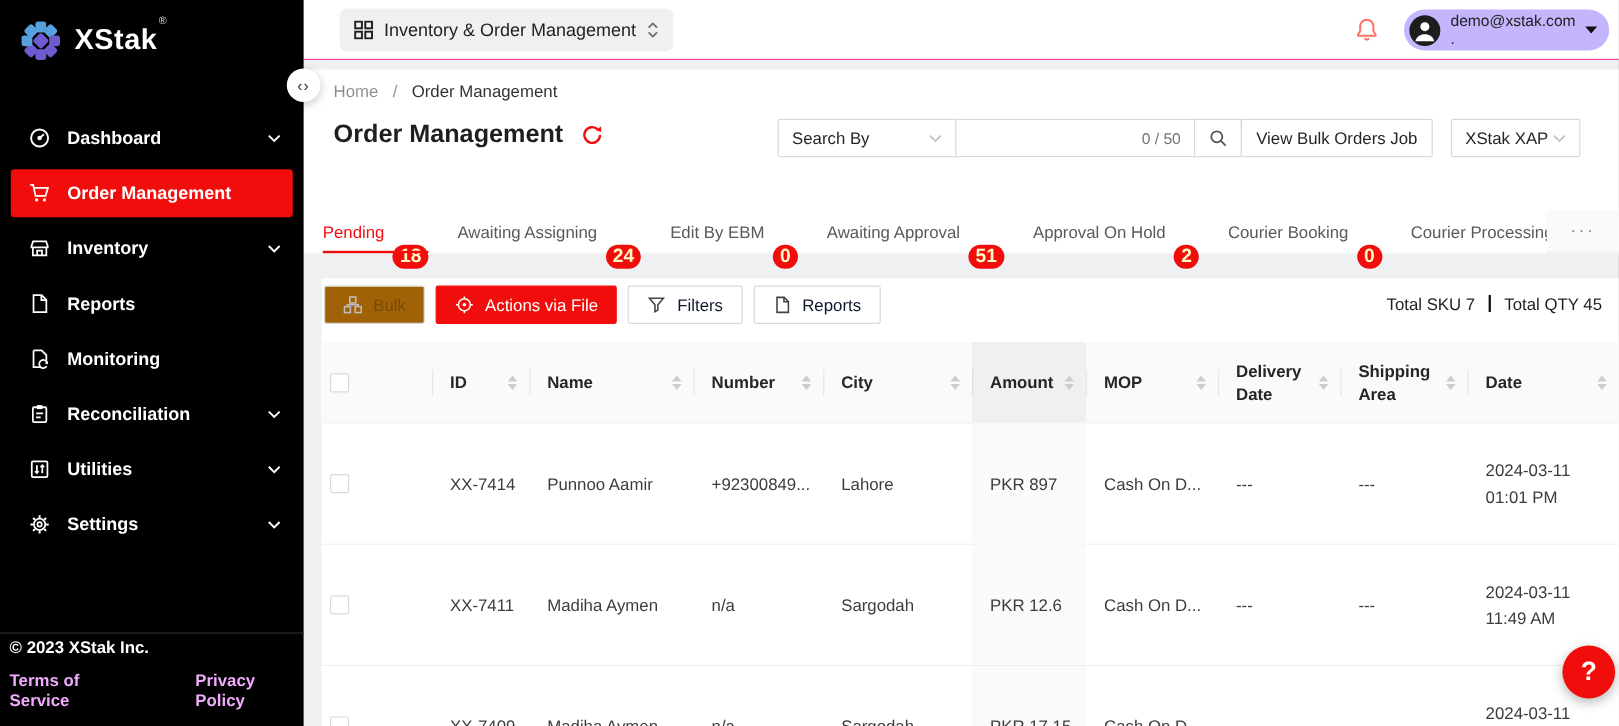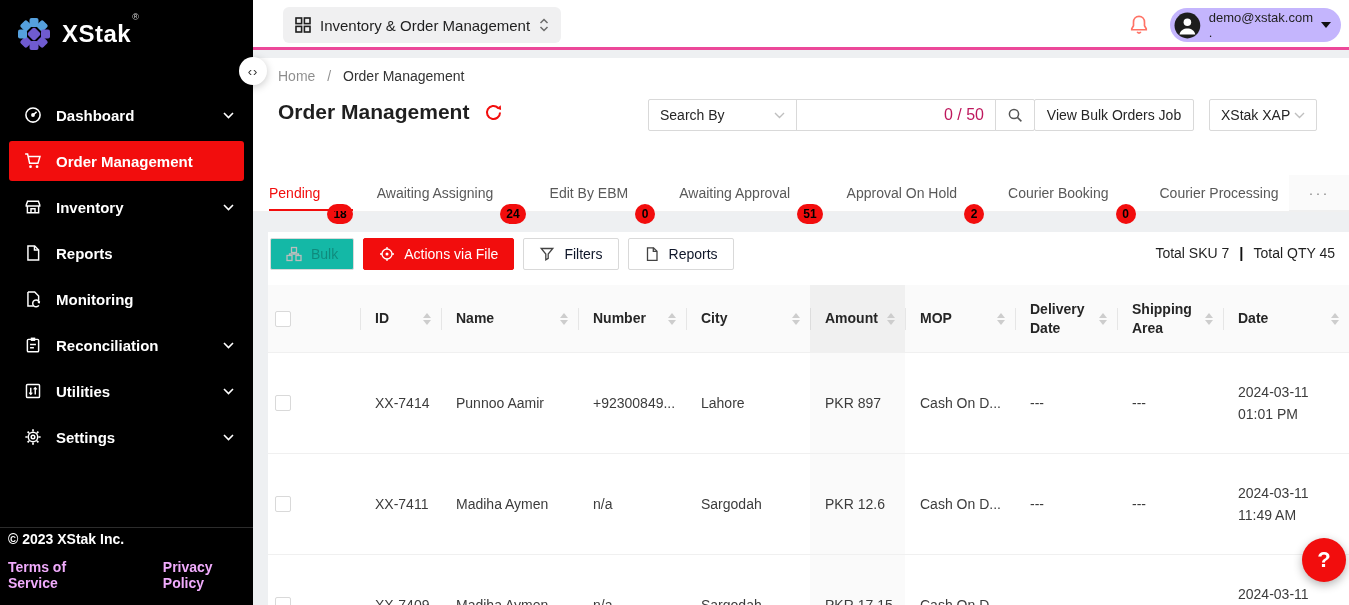--- a/index.html
+++ b/index.html
@@ -20,21 +20,21 @@
   .nav-chevron { width:11px; height:7px; display:inline-flex; }
   .sidebar-footer { position:absolute; left:0; right:0; bottom:0; border-top:1px solid #2c2c2c; padding:3px 8px 14px 8px; }
   .copyright { font-size:14px; font-weight:600; margin-bottom:12px; }
   .legal { display:flex; font-size:14px; font-weight:600; }
   .legal a { color:#f0abfc; text-decoration:none; cursor:pointer; }
   .legal a.privacy { margin-left:58px; }
 
   
   .main { position:absolute; left:253px; top:0; width:1096px; height:605px; }
 
-  .topbar { position:absolute; left:0; top:0; right:0; height:50px; background:#fff; border-bottom:3px solid #ec4899;
+  .topbar { position:absolute; left:0; top:0; right:0; height:50px; background:#fff; border-bottom:1px solid #ec4899;
             display:flex; align-items:center; }
   .app-switcher { position:absolute; left:30px; top:7px; height:36px; background:#f0f0f1; border-radius:6px;
                   display:flex; align-items:center; gap:9px; padding:0 12px; cursor:pointer; }
   .app-switcher-label { font-size:15px; color:#1f1f1f; }
   .bell { position:absolute; left:875px; top:13px; width:22px; height:24px; cursor:pointer; }
   .user-pill { position:absolute; left:917px; top:8px; width:171px; height:34px; background:#c4b5fd; border-radius:17px;
                display:flex; align-items:center; gap:8px; padding:0 10px 0 4px; cursor:pointer; }
   .user-email { font-size:13px; color:#1f1f1f; flex:1; }
   .caret-down { width:0; height:0; border-left:5px solid transparent; border-right:5px solid transparent; border-top:6px solid #111; }
 
@@ -50,40 +50,40 @@
   .page-title-row { position:absolute; left:25px; top:42px; display:flex; align-items:center; gap:15px; }
   .page-title { font-size:21px; font-weight:700; color:#1f1f1f; }
   .refresh-btn { width:19px; height:19px; cursor:pointer; display:inline-flex; }
 
   .controls { position:absolute; left:395px; top:41px; display:flex; align-items:center; }
   .ctl { height:32px; border:1px solid #d9d9d9; background:#fff; display:flex; align-items:center; font-size:14px; color:#262626; }
   .select-searchby { width:149px; border-radius:2px 0 0 2px; padding:13px 11px; justify-content:space-between; cursor:pointer; }
   .select-chevron { width:11px; height:7px; display:inline-flex; }
   .search-box { width:200px; margin-left:-1px; padding:0 11px; justify-content:flex-end; }
   .search-box input { border:none; outline:none; flex:1; min-width:0; font:inherit; }
-  .char-counter { color:#be185d; font-size:16px; margin-left:23px; }
+  .char-counter { color:#737373; font-size:13px; margin-left:23px; }
   .search-btn { width:40px; margin-left:-1px; justify-content:center; border-radius:0 2px 2px 0; cursor:pointer; }
   .bulk-jobs-btn { width:160px; margin-left:-1px; justify-content:center; border-radius:2px; cursor:pointer; }
   .select-xap { width:108px; margin-left:15px; border-radius:2px; padding:0 11px; justify-content:space-between; cursor:pointer; }
 
   .tabsbar { position:absolute; left:0; right:0; bottom:0; height:37px; border-bottom:1px solid #f0f0f0;
              display:flex; align-items:center; gap:24px; padding-left:16px; }
   .tab { position:relative; height:100%; display:flex; align-items:center; gap:7px; font-size:14px; color:#595959; cursor:pointer; white-space:nowrap; }
   .tab.active { color:#f20d0d; }
   .tab.active::after { content:""; position:absolute; left:0; right:0; bottom:0; height:2px; background:#f20d0d; }
-  .badge { background:#f20d0d; color:#000000; font-size:12px; font-weight:700; min-width:20px; height:20px; border-radius:10px;
+  .badge { background:#f20d0d; color:#fef9c3; font-size:16px; font-weight:700; min-width:20px; height:20px; border-radius:10px;
            display:inline-flex; align-items:center; justify-content:center; padding:0 6px;margin-top:42px; }
   .tabs-more { position:absolute; right:0; top:0; bottom:0; width:60px; background:#fafafa; display:flex; align-items:center;
                justify-content:center; color:#8c8c8c; font-size:15px; letter-spacing:2px; cursor:pointer; border-bottom:1px solid #f0f0f0; }
 
   .card { position:absolute; left:15px; right:0; top:232px; bottom:0; background:#fff; overflow:hidden; }
   .toolbar { position:absolute; left:2px; top:6px; display:flex; align-items:center; gap:9px; }
   .btn { height:32px; border:1px solid #d9d9d9; border-radius:2px; background:#fff; display:inline-flex; align-items:center;
          gap:9px; padding:0 15px; font-size:14px; color:#0f172a; cursor:pointer; }
-  .btn.disabled { background:#14b8a6; color:rgba(0,0,0,.25); cursor:not-allowed; }
+  .btn.disabled { background:#a16207; color:rgba(0,0,0,.25); cursor:not-allowed; }
   .btn.primary { background:#f20d0d; border-color:#f20d0d; color:#fff; }
   .totals { position:absolute; right:14px; top:12px; display:flex; align-items:center; gap:10px; font-size:14px; color:#1f1f1f; }
   .totals .tdiv { font-weight:800; color:#111; font-size:15px; }
 
   
   .table { position:absolute; left:0; right:0; top:53px; }
   .trow { display:grid; grid-template-columns:49px 43px 81px 137px 108px 124px 95px 110px 102px 106px minmax(0,1fr); }
   .thead { background:#fafafa; height:68px; border-bottom:1px solid #f0f0f0; }
   .th { position:relative; display:flex; align-items:center; padding:0 10px 0 15px; font-size:14px; font-weight:700;
         color:#262626; line-height:1.3; cursor:pointer; }

